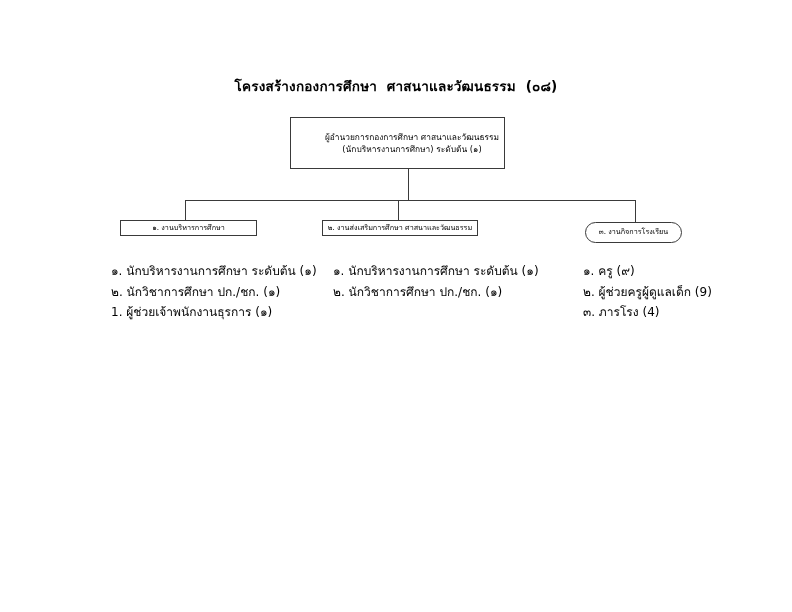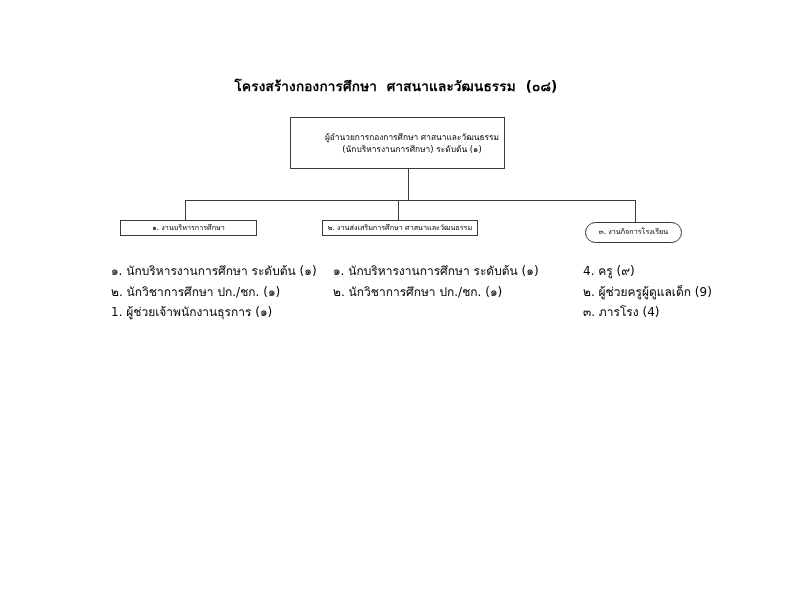--- a/index.html
+++ b/index.html
@@ -184,18 +184,18 @@
     <span class="staff-item">๒. นักวิชาการศึกษา ปก./ชก.  (๑)</span>
     <span class="staff-item">1. ผู้ช่วยเจ้าพนักงานธุรการ (๑)</span>
   </div>
 
   <div class="staff-list" id="staff-list-2">
     <span class="staff-item">๑. นักบริหารงานการศึกษา  ระดับต้น (๑)</span>
     <span class="staff-item">๒. นักวิชาการศึกษา ปก./ชก.  (๑)</span>
   </div>
 
   <div class="staff-list" id="staff-list-3">
-    <span class="staff-item">4. ครู   (๙)</span>
+    <span class="staff-item">๑. ครู   (๙)</span>
     <span class="staff-item">๒. ผู้ช่วยครูผู้ดูแลเด็ก (9)</span>
     <span class="staff-item">๓. ภารโรง (4)</span>
   </div>
 
 </div>
 
 </body></html>

